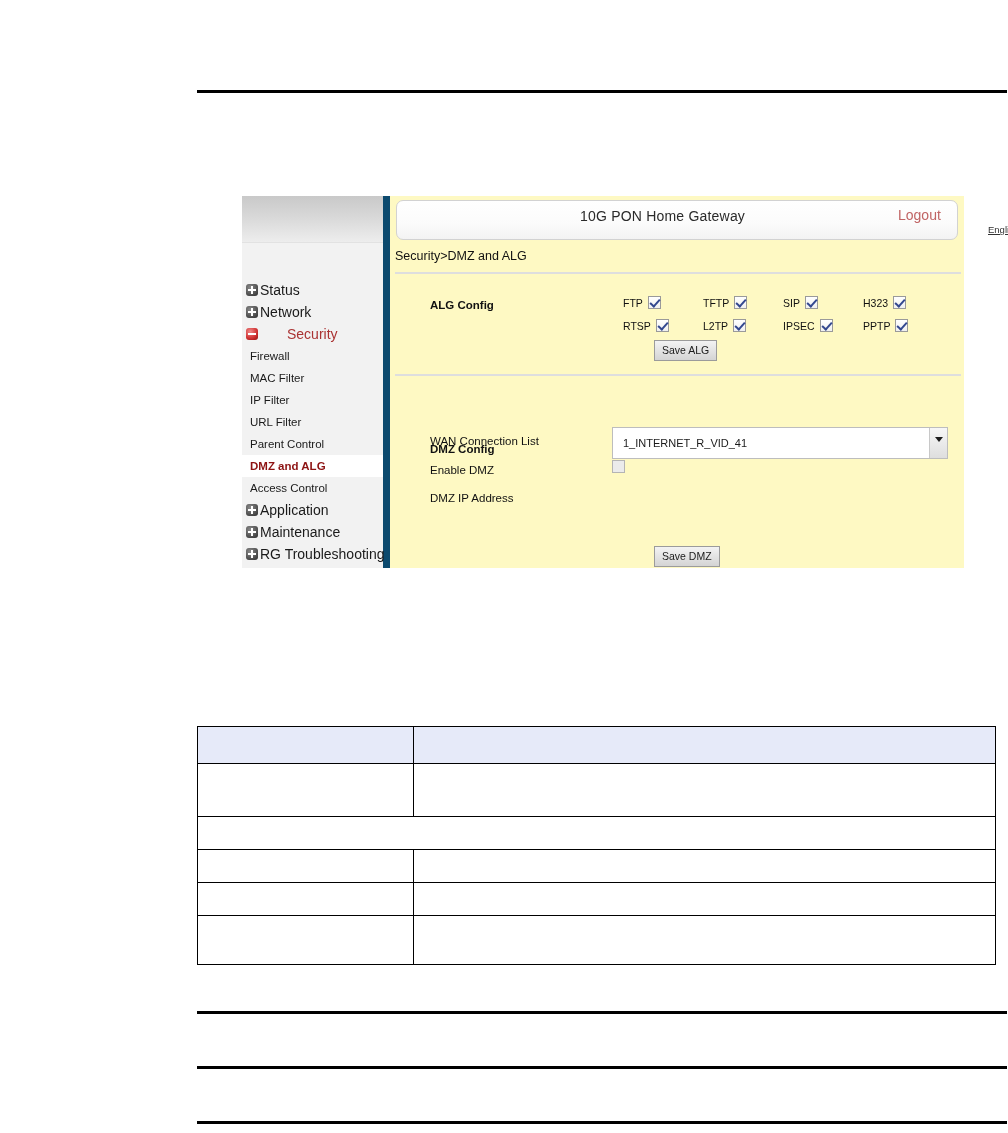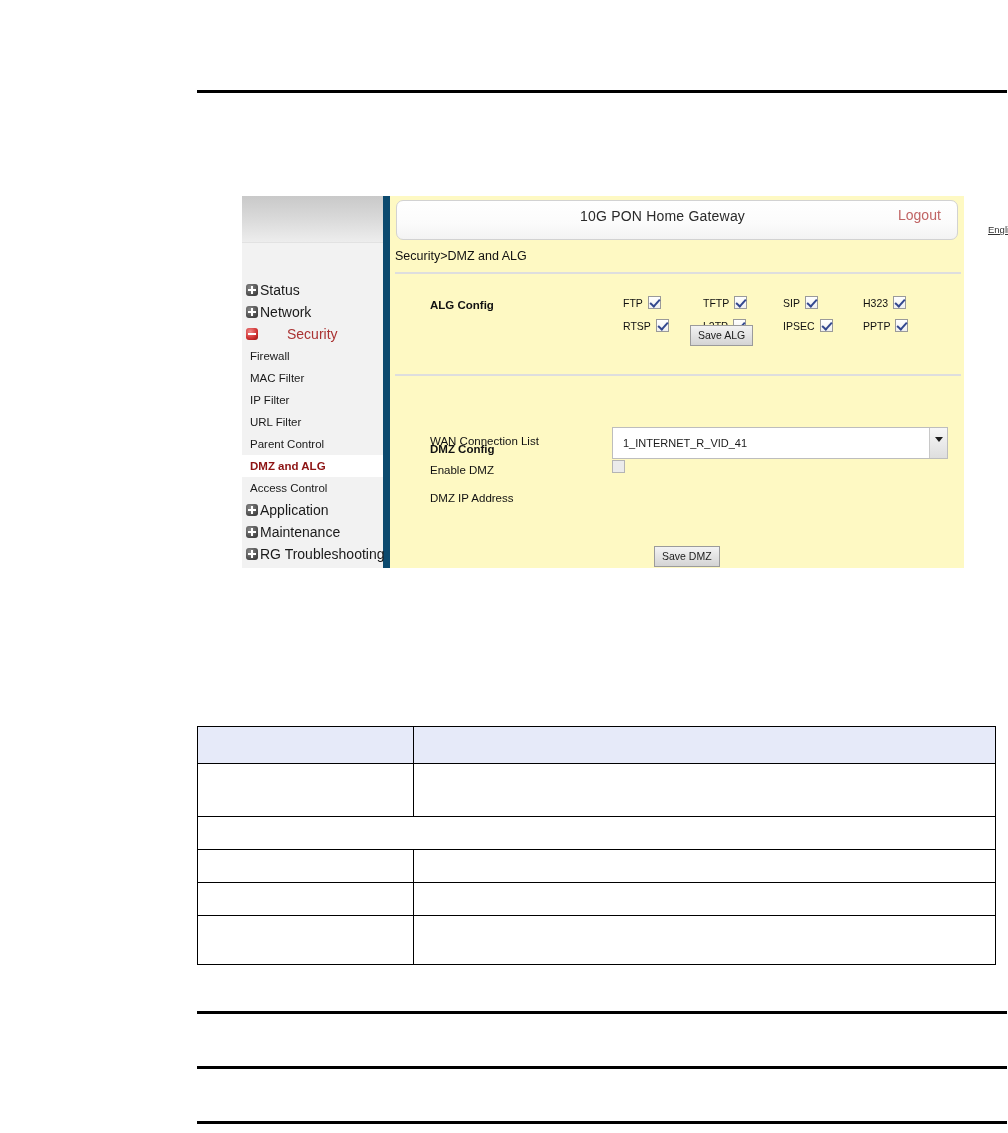--- a/index.html
+++ b/index.html
@@ -244,21 +244,21 @@
   .btn {
     position: absolute;
     font-size: 10.5px;
     color: #1a1a1a;
     background: linear-gradient(to bottom, #f3f3f3 0%, #e2e2e2 55%, #d4d4d4 100%);
     border: 1px solid #9b9b9b;
     padding: 3px 7px 4px 7px;
     box-sizing: border-box;
     line-height: 12px;
   }
-  #save-alg-button { left: 264px; top: 129px; margin-left: 36px; }
+  #save-alg-button { left: 264px; top: 144px; }
   #save-dmz-button { left: 264px; top: 350px; }
 
   
   .selectbox {
     position: absolute;
     height: 32px;
     border: 1px solid #bdbdbd;
     background: #ffffff;
     box-sizing: border-box;
     display: flex;

